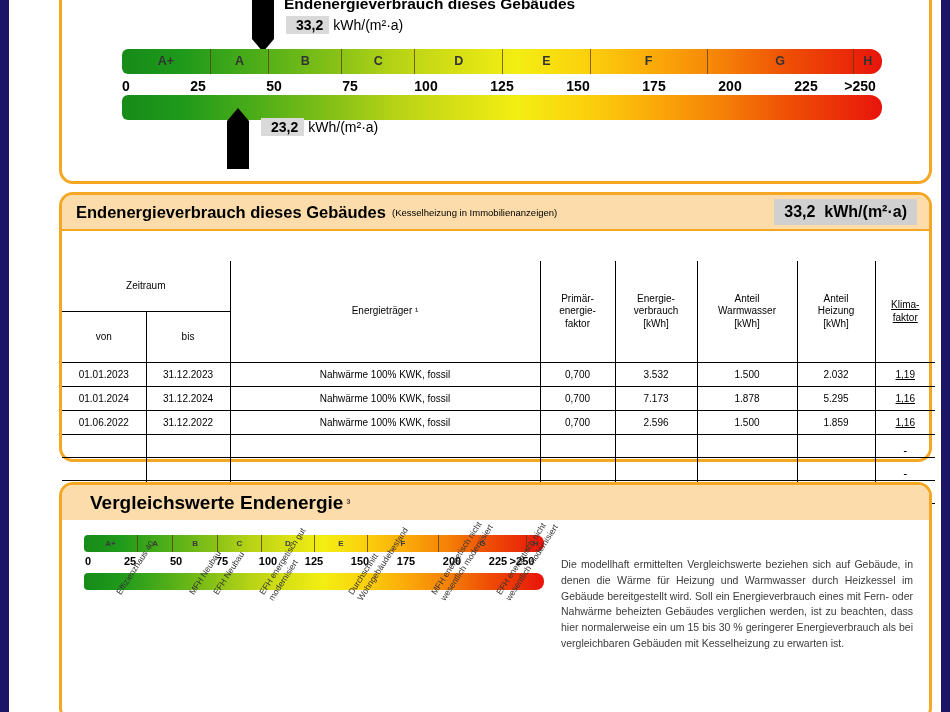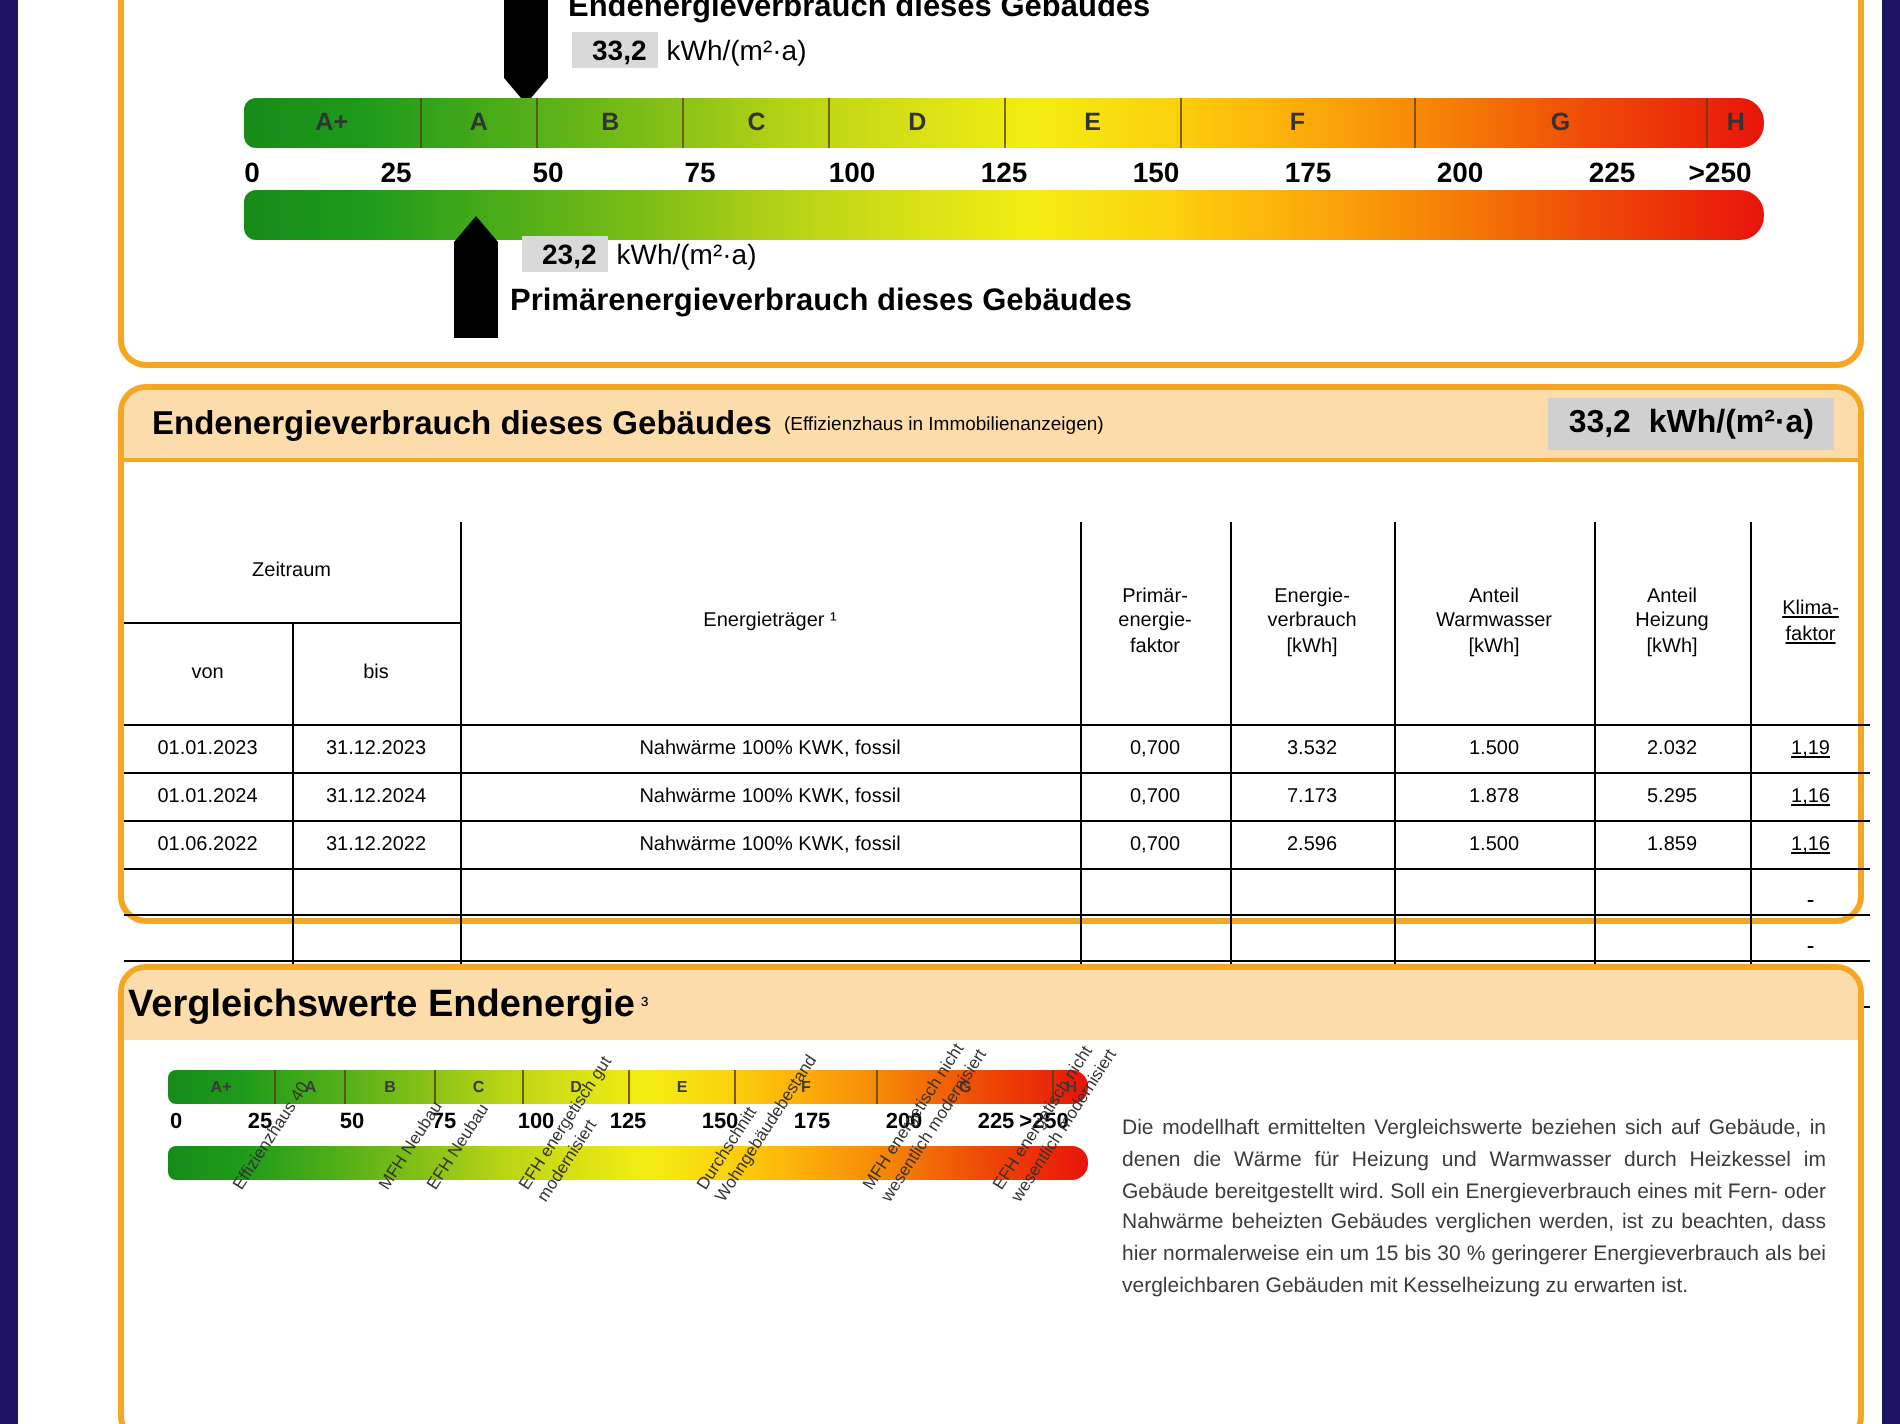--- a/index.html
+++ b/index.html
@@ -107,21 +107,21 @@
   .zr-outer{border-bottom:1.4px solid #000;font-size:10px;height:22px;}
   .zr-sub{height:26px;}
 
   
   #compPanel{left:50px;top:482px;width:873px;height:240px;}
   #compHead{
     position:absolute;left:0;top:0;width:100%;height:35px;
     background:#fbdcaa;border-radius:11px 11px 0 0;
     display:flex;align-items:center;
   }
-  #compHead .t{font-weight:bold;font-size:19px;padding-left:2px;}
+  #compHead .t{font-weight:bold;font-size:19px;padding-left:28px;}
   #compHead .sup{font-size:11px;vertical-align:super;padding-left:3px;}
 
   .cgbar{
     position:absolute;height:17px;border-radius:4px 8px 8px 4px;
     background:linear-gradient(to right,
       #178b18 0%,  #1f9a1b 8%,  #4fae18 18%, #86c117 28%,
       #b6d316 36%, #d7e015 44%, #f3ee12 52%, #fbd10d 61%,
       #fbaa09 70%, #f58107 79%, #ee4d05 88%, #e8140b 100%);
   }
   .ccl{
@@ -201,29 +201,28 @@
       <div class="gbar plain" id="barBot" style="left:60px;top:200px;width:760px;"></div>
 
       <div class="needle up" id="needlePrim" style="left:165px;top:213px;">
         <div class="tip"></div>
         <div class="stem" style="height:48px;"></div>
       </div>
 
       <div class="val-line" style="left:199px;top:224px;">
         <span class="val-num">23,2</span><span class="val-unit">kWh/(m²·a)</span>
       </div>
-      <div class="cap-title" style="left:193px;top:247px;">Primärenergieverbrauch dieses Gebäudes</div>
     </div>
   </div>
 
   <div class="panel" id="tablePanel">
 
     <div id="sumRow">
       <span class="lbl">Endenergieverbrauch dieses Gebäudes</span>
-      <span class="sub">(Effizienzhaus in Immobilienanzeigen)</span>
+      <span class="sub">(Kesselheizung in Immobilienanzeigen)</span>
       <span class="valbox"><span>33,2</span>&nbsp;&nbsp;<span class="u">kWh/(m²·a)</span></span>
     </div>
 
 
     <table class="vt">
       <colgroup>
         <col style="width:84px">
           <col style="width:84px">
           <col style="width:310px">
         <col style="width:75px">

